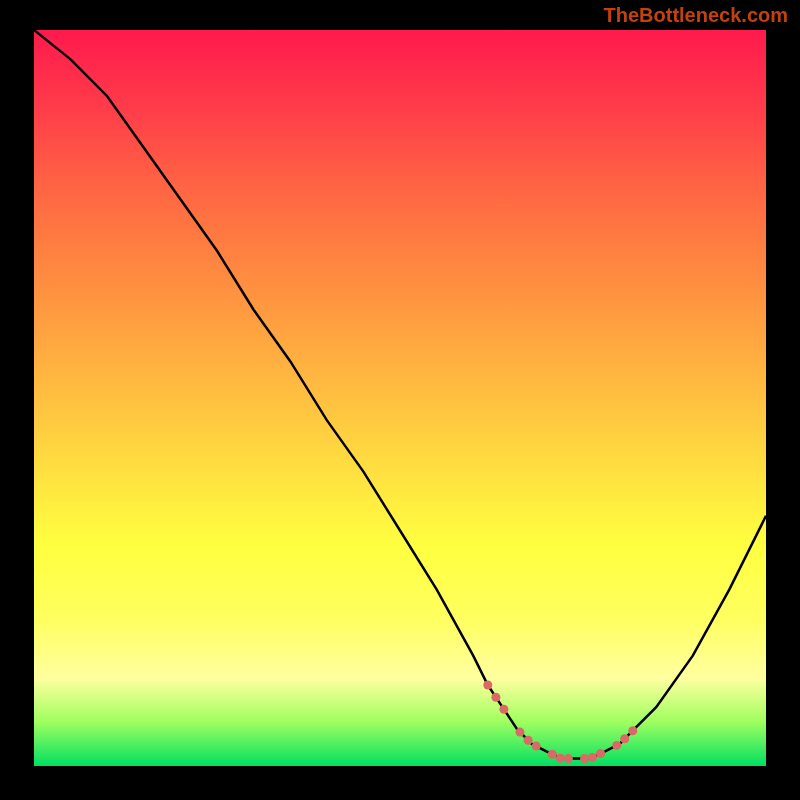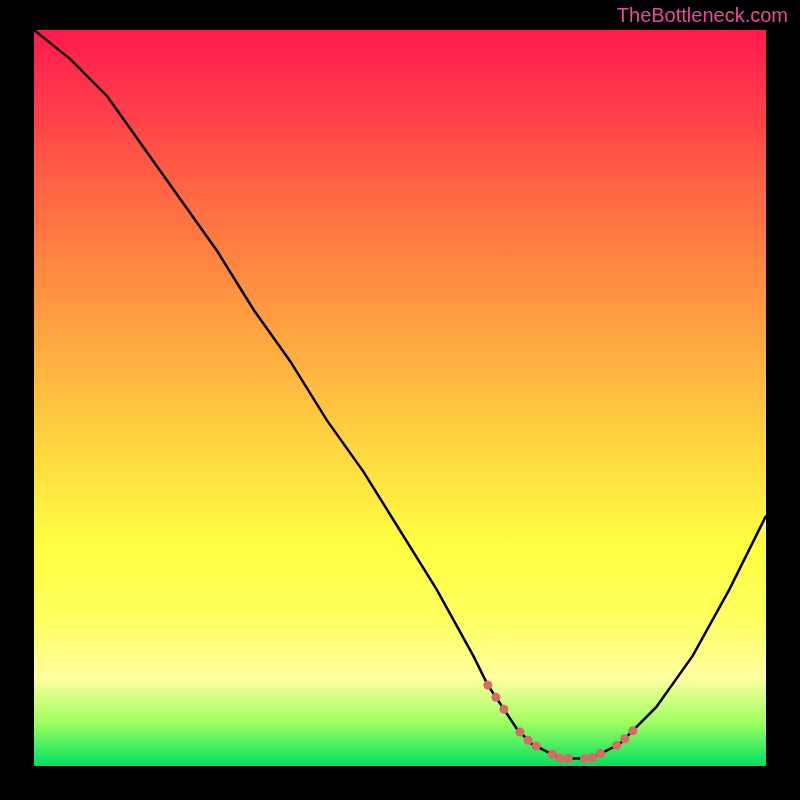--- a/index.html
+++ b/index.html
@@ -9,22 +9,22 @@
     background: #000;
     font-family: Arial, sans-serif;
     position: relative;
     overflow: hidden;
   }
   .watermark {
     position: absolute;
     top: 4px;
     right: 12px;
     font-size: 20px;
-    font-weight: normal;
-    color: #ec4899;
+    font-weight: bold;
+    color: #c2410c;
     z-index: 10;
   }
   .plot-area {
     position: absolute;
     left: 34px;
     top: 30px;
     width: 732px;
     height: 736px;
     background: linear-gradient(to bottom,
       #ff1a4d 0%,

